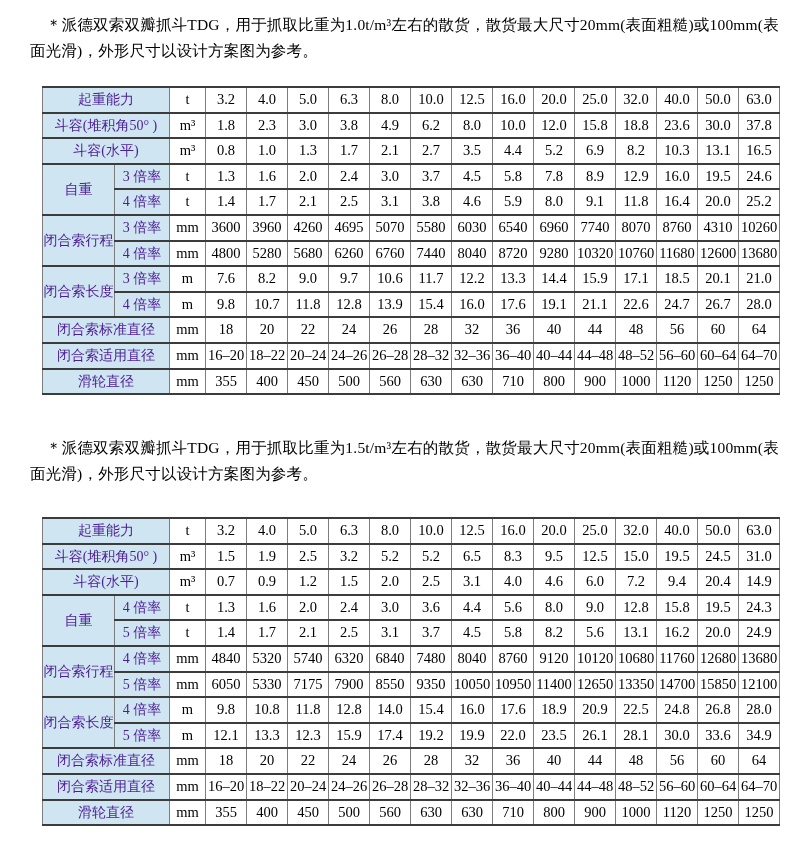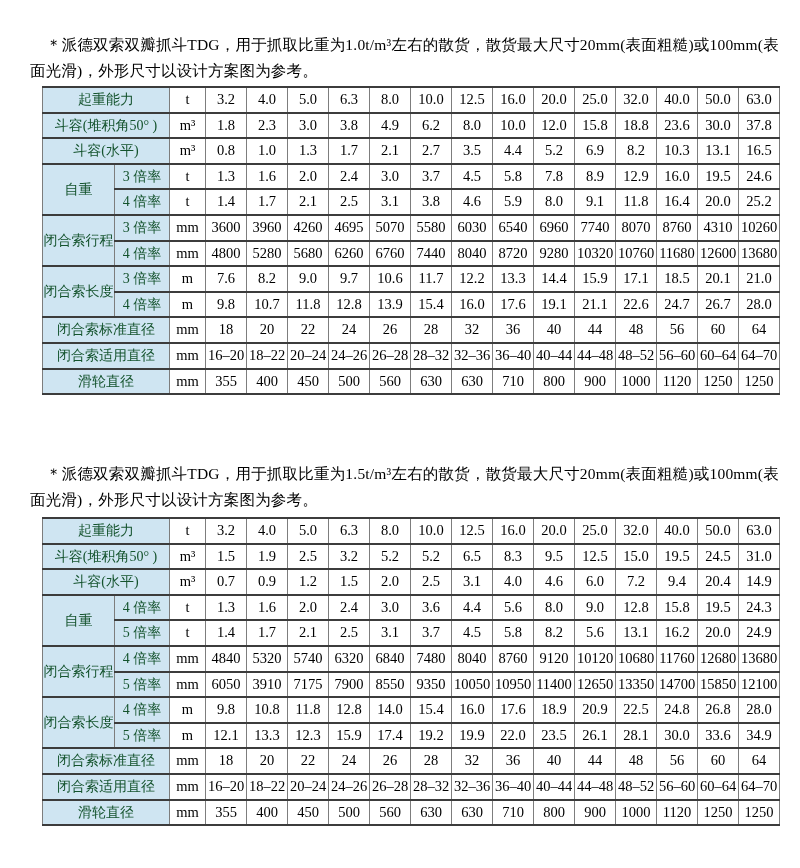--- a/index.html
+++ b/index.html
@@ -3,35 +3,35 @@
 <meta charset="utf-8">
 <style>
   html,body{margin:0;padding:0;background:#ffffff;}
   body{width:800px;height:868px;position:relative;overflow:hidden;
        font-family:"Liberation Serif","DejaVu Serif",serif;color:#000;}
   .page{position:absolute;inset:0;background:#fff;}
 
   .para{position:absolute;left:30px;width:756px;margin:0;
         font-size:15.5px;line-height:26px;text-indent:16px;
         color:#000;letter-spacing:0.2px;}
-  .para-1{top:32px;}
-  .para-2{top:461px;}
+  .para-1{top:12px;}
+  .para-2{top:435px;}
 
   table.spec{position:absolute;left:42px;width:737px;
              border-collapse:collapse;table-layout:fixed;background:#fff;}
   .spec-1{top:86px;}
   .spec-2{top:517px;}
 
   table.spec td{
     border-left:1px solid #7d7d7d;border-right:1px solid #7d7d7d;
     border-top:2px solid #3c3c3c;border-bottom:2px solid #3c3c3c;
     text-align:center;vertical-align:middle;
     height:23.6px;line-height:23.6px;padding:0;
     white-space:nowrap;overflow:hidden;}
-  td.lbl,td.sub{background:#cfe5f2;font-size:14px;color:#14532d;}
+  td.lbl,td.sub{background:#cfe5f2;font-size:14px;color:#4c1d95;}
   td.unit{font-size:14.5px;}
   td.val{font-size:14.5px;}
 
   col.c-label{width:72px;}
   col.c-sub{width:55px;}
   col.c-unit{width:36px;}
   col.c-val{width:41px;}
 </style>
 </head>
 <body>
@@ -413,21 +413,21 @@
           <td class="val">10120</td>
           <td class="val">10680</td>
           <td class="val">11760</td>
           <td class="val">12680</td>
           <td class="val">13680</td>
         </tr>
         <tr>
           <td class="sub">5 倍率</td>
           <td class="unit">mm</td>
           <td class="val">6050</td>
-          <td class="val">3910</td>
+          <td class="val">5330</td>
           <td class="val">7175</td>
           <td class="val">7900</td>
           <td class="val">8550</td>
           <td class="val">9350</td>
           <td class="val">10050</td>
           <td class="val">10950</td>
           <td class="val">11400</td>
           <td class="val">12650</td>
           <td class="val">13350</td>
           <td class="val">14700</td>

